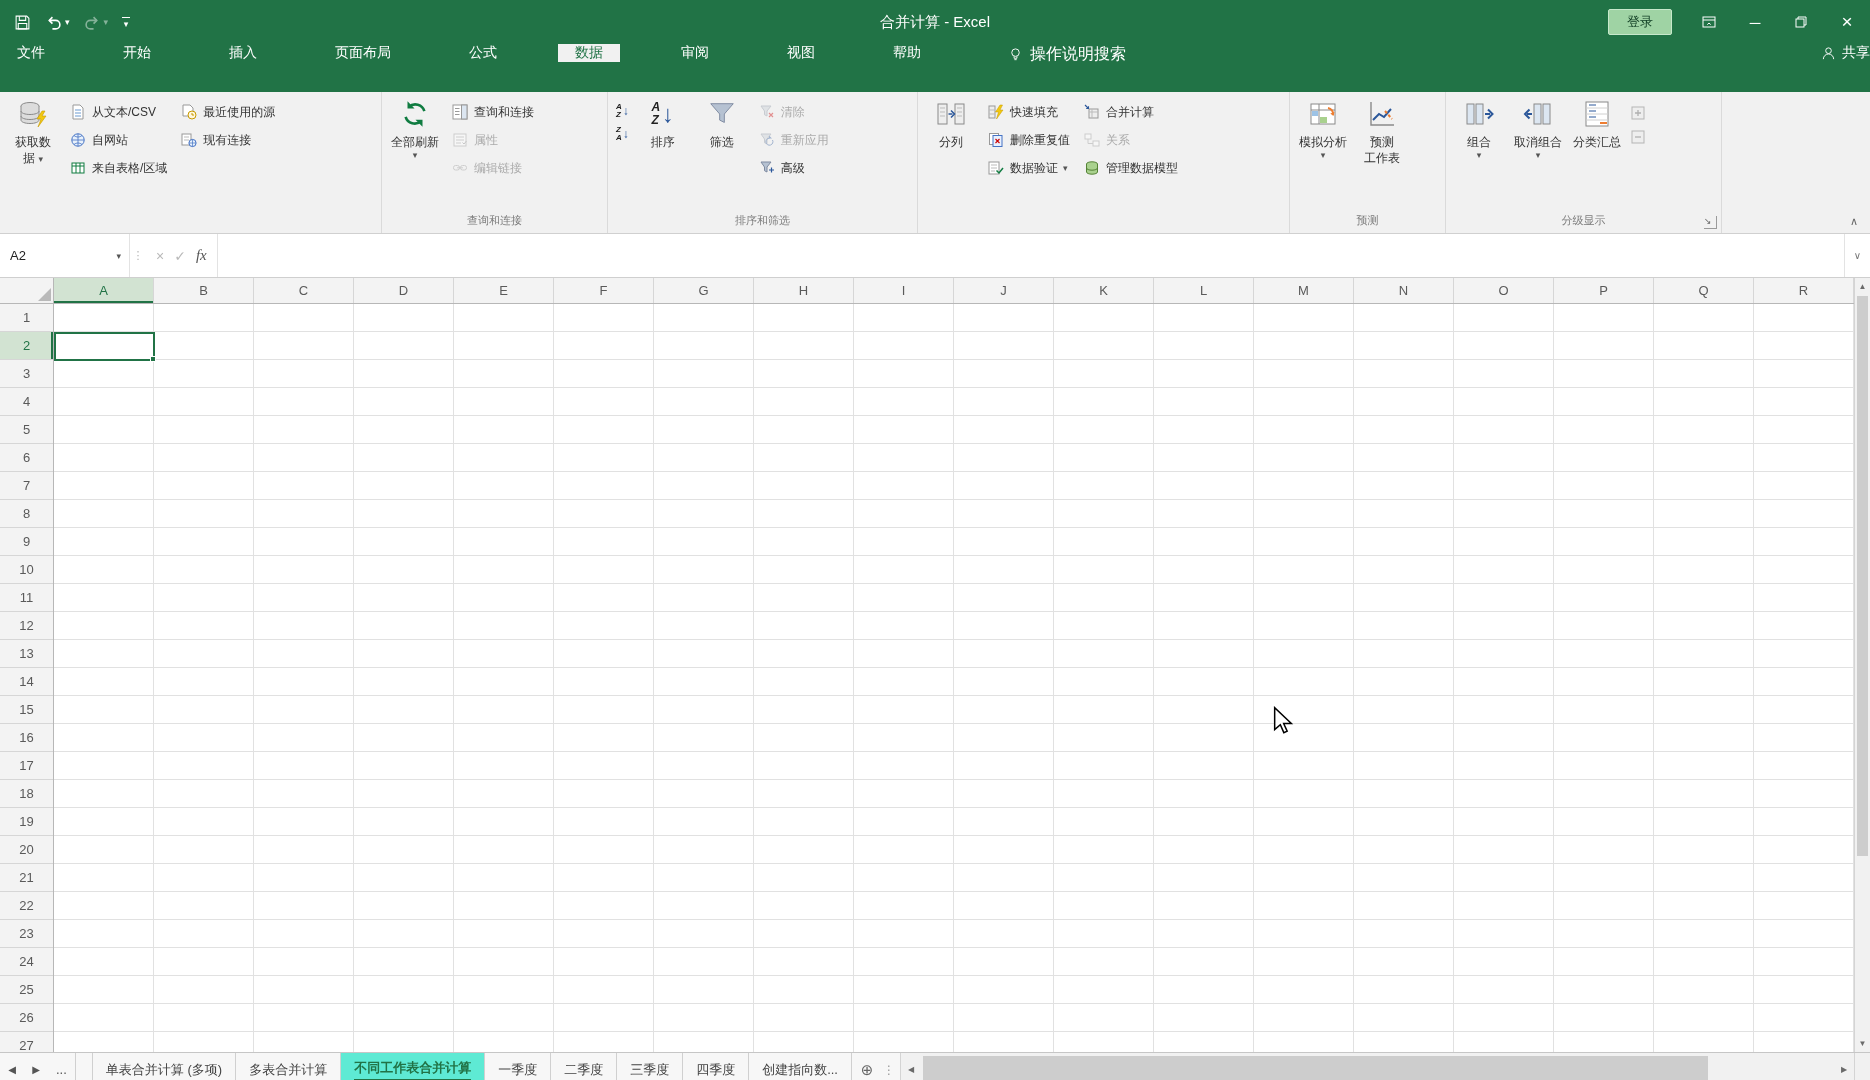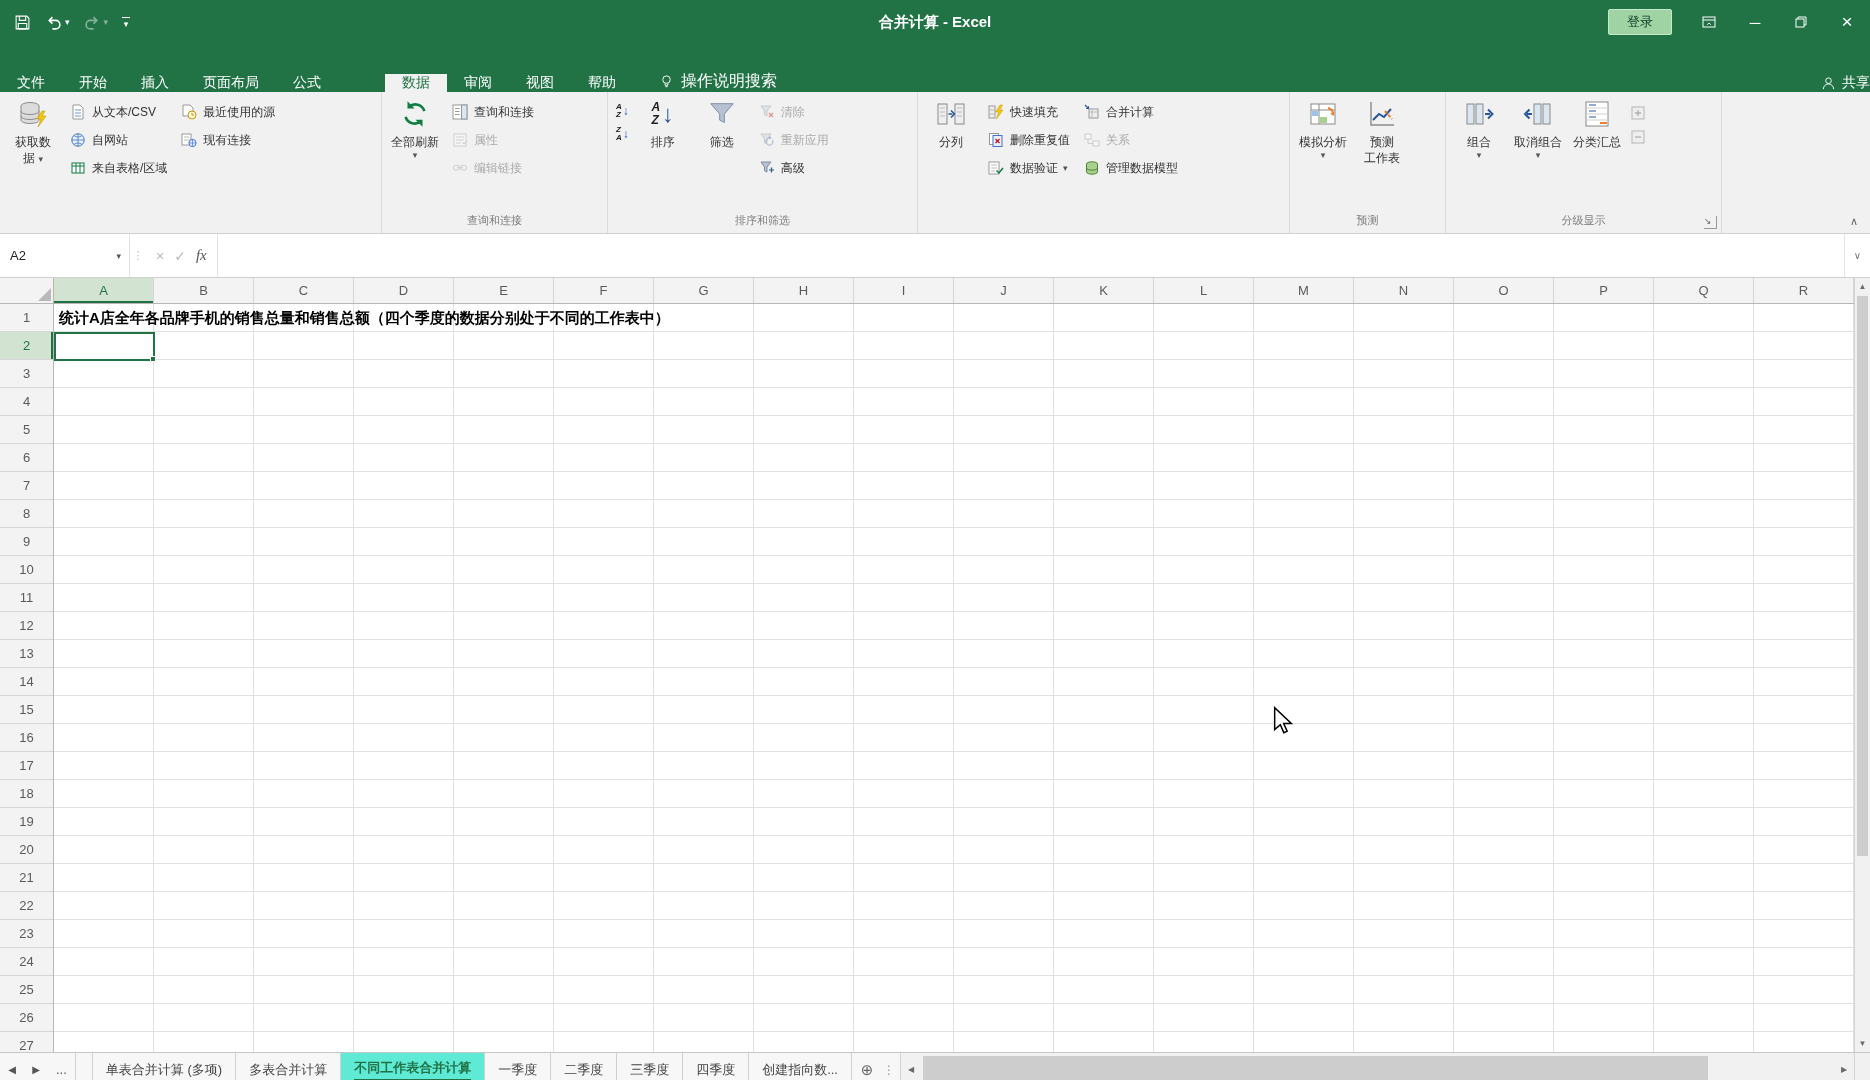--- a/index.html
+++ b/index.html
@@ -8,31 +8,31 @@
          -webkit-user-select:none; user-select:none; }
   .app { position:relative; width:1870px; height:1080px; background:#fff; overflow:hidden; }
 
   
   .titlebar { height:44px; background:var(--titlebar-green,#217346); display:flex; align-items:center; position:relative; color:#fff; }
   .qat { display:flex; align-items:center; gap:14px; padding-left:14px; }
   .qat .qbtn { display:flex; align-items:center; gap:3px; }
   .qat svg { display:block; }
   .dimqat { opacity:.45; }
   .ddw { font-size:9px; color:#fff; }
-  .tb-title { position:absolute; left:50%; transform:translateX(-50%); font-size:15px; color:#fff; white-space:nowrap;font-weight:bold; }
+  .tb-title { position:absolute; left:50%; transform:translateX(-50%); font-size:15px; color:#fff; white-space:nowrap; }
   .tb-right { margin-left:auto; display:flex; align-items:center; height:100%; }
   .signin { background:var(--signin-bg,#9fd3a4); color:#0d3b21; border:1px solid #c7e8cb; border-radius:2px;
             padding:3px 18px; font-size:13px; margin-right:14px; }
   .winbtn { width:46px; height:44px; display:flex; align-items:center; justify-content:center; color:#fff; font-size:15px; }
   .closebtn { font-size:19px; }
 
   
-  .tabrow { height:48px; background:var(--titlebar-green,#217346); display:flex; align-items:flex-end; color:#fff; }
+  .tabrow { height:48px; background:var(--titlebar-green,#217346); display:flex; align-items:flex-start; color:#fff;gap:44px; }
   .rtab { padding:0 17px; display:flex; align-items:center; font-size:14px; cursor:default; }
-  .rtab.active { background:var(--ribbon-bg,#f1f1f1); color:var(--accent-green,#217346);margin-left:47px; }
+  .rtab.active { background:var(--ribbon-bg,#f1f1f1); color:var(--accent-green,#217346); }
   .tellme { display:flex; align-items:center; gap:7px; margin-left:26px; font-size:16px;font-family:Liberation Serif, serif; }
   .share { margin-left:auto; display:flex; align-items:center; gap:6px; font-size:14px; }
 
   
   .ribbon { height:142px; background:var(--ribbon-bg,#f1f1f1); border-bottom:1px solid #d0d0d0; display:flex; position:relative; }
   .rgroup { display:flex; flex-direction:column; border-right:1px solid #dadada; position:relative; }
   .rgc { height:119px; display:flex; align-items:flex-start; gap:3px; padding:3px 5px 0 5px; }
   .rlabel { height:22px; text-align:center; font-size:11px; color:#7b7b7b; line-height:19px; }
   .bigbtn { min-width:56px; padding:2px 4px 0 4px; display:flex; flex-direction:column; align-items:center; }
   .ic32 { width:34px; height:34px; display:flex; align-items:center; justify-content:center; margin-bottom:3px; }
@@ -617,21 +617,20 @@
           <div class="rowh">20</div>
           <div class="rowh">21</div>
           <div class="rowh">22</div>
           <div class="rowh">23</div>
           <div class="rowh">24</div>
           <div class="rowh">25</div>
           <div class="rowh">26</div>
           <div class="rowh">27</div>
         </div>
       <div class="cells">
-        <div class="cellA1">统计A店全年各品牌手机的销售总量和销售总额（四个季度的数据分别处于不同的工作表中）</div>
         <div class="activecell">
           <span class="fillhandle"></span>
         </div>
       </div>
     </div>
     <div class="vscroll">
       <div class="varrow">▲</div>
       <div class="vthumb"></div>
       <div class="varrow vbottom">▼</div>
     </div>

